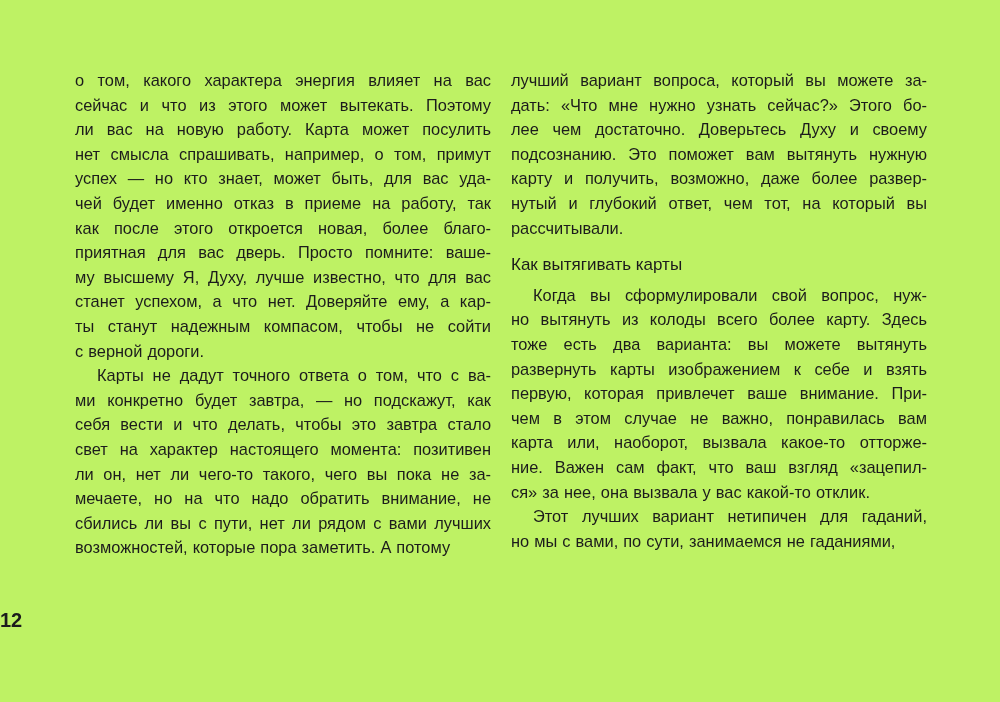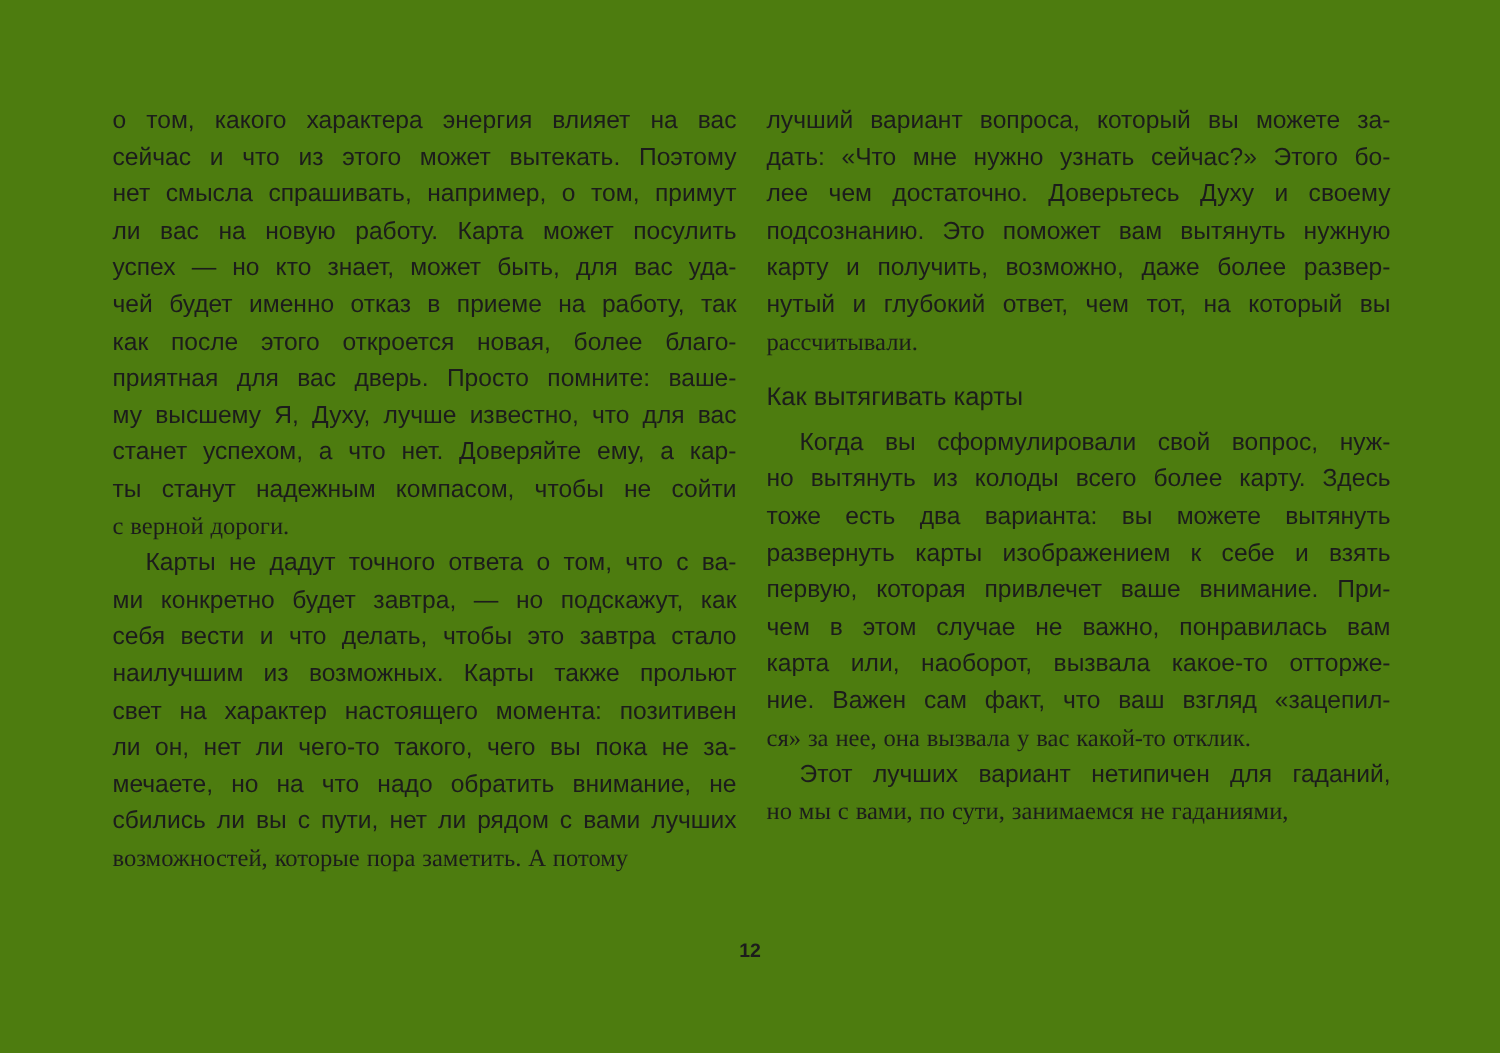--- a/index.html
+++ b/index.html
@@ -4,21 +4,21 @@
 <style>
   html, body {
     margin: 0;
     padding: 0;
     background: #ffffff;
   }
   .page {
     position: relative;
     width: 1000px;
     height: 702px;
-    background: #4d7c0f;
+    background: #bef264;
     font-family: "Liberation Sans", "DejaVu Sans", sans-serif;
     color: #1c1c1c;
     overflow: hidden;
   }
   .columns {
     display: flex;
     gap: 20px;
     padding: 68px 73px 0 75px;
     box-sizing: border-box;
   }
@@ -31,68 +31,65 @@
   }
   .line {
     font-size: 16.4px;
     line-height: 24.6px;
     text-align: justify;
     text-align-last: justify;
     word-spacing: 0.5px;
   }
   .line.last {
     text-align-last: left;
-    font-family: Liberation Serif, serif;
   }
   .line.indent {
     text-indent: 22px;
   }
   .heading {
     font-weight: normal;
     font-size: 17px;
     line-height: 24.6px;
     margin-top: 13px;
     margin-bottom: 5px;
   }
   .page-number {
     position: absolute;
     left: 0;
     right: 0;
-    top: 624px;
-    text-align: center;
+    top: 610px;
     font-weight: bold;
-    font-size: 13px;
+    font-size: 20px;
     line-height: 20px;
   }
 </style>
 </head>
 <body>
 
 <div class="page">
   <div class="columns">
     <div class="col" id="col-left">
         <div class="paragraph">
           <div class="line">о том, какого характера энергия влияет на вас</div>
           <div class="line">сейчас и что из этого может вытекать. Поэтому</div>
+          <div class="line">ли вас на новую работу. Карта может посулить</div>
           <div class="line">нет смысла спрашивать, например, о том, примут</div>
-          <div class="line">ли вас на новую работу. Карта может посулить</div>
           <div class="line">успех — но кто знает, может быть, для вас уда-</div>
           <div class="line">чей будет именно отказ в приеме на работу, так</div>
           <div class="line">как после этого откроется новая, более благо-</div>
           <div class="line">приятная для вас дверь. Просто помните: ваше-</div>
           <div class="line">му высшему Я, Духу, лучше известно, что для вас</div>
           <div class="line">станет успехом, а что нет. Доверяйте ему, а кар-</div>
           <div class="line">ты станут надежным компасом, чтобы не сойти</div>
           <div class="line last">с верной дороги.</div>
         </div>
         <div class="paragraph">
           <div class="line indent">Карты не дадут точного ответа о том, что с ва-</div>
           <div class="line">ми конкретно будет завтра, — но подскажут, как</div>
           <div class="line">себя вести и что делать, чтобы это завтра стало</div>
-          <div class="line">наилучшим из возможных. Карты также прольют</div>
           <div class="line">свет на характер настоящего момента: позитивен</div>
           <div class="line">ли он, нет ли чего-то такого, чего вы пока не за-</div>
           <div class="line">мечаете, но на что надо обратить внимание, не</div>
           <div class="line">сбились ли вы с пути, нет ли рядом с вами лучших</div>
           <div class="line last">возможностей, которые пора заметить. А потому</div>
         </div>
       </div>
     <div class="col" id="col-right">
         <div class="paragraph">
           <div class="line">лучший вариант вопроса, который вы можете за-</div>

